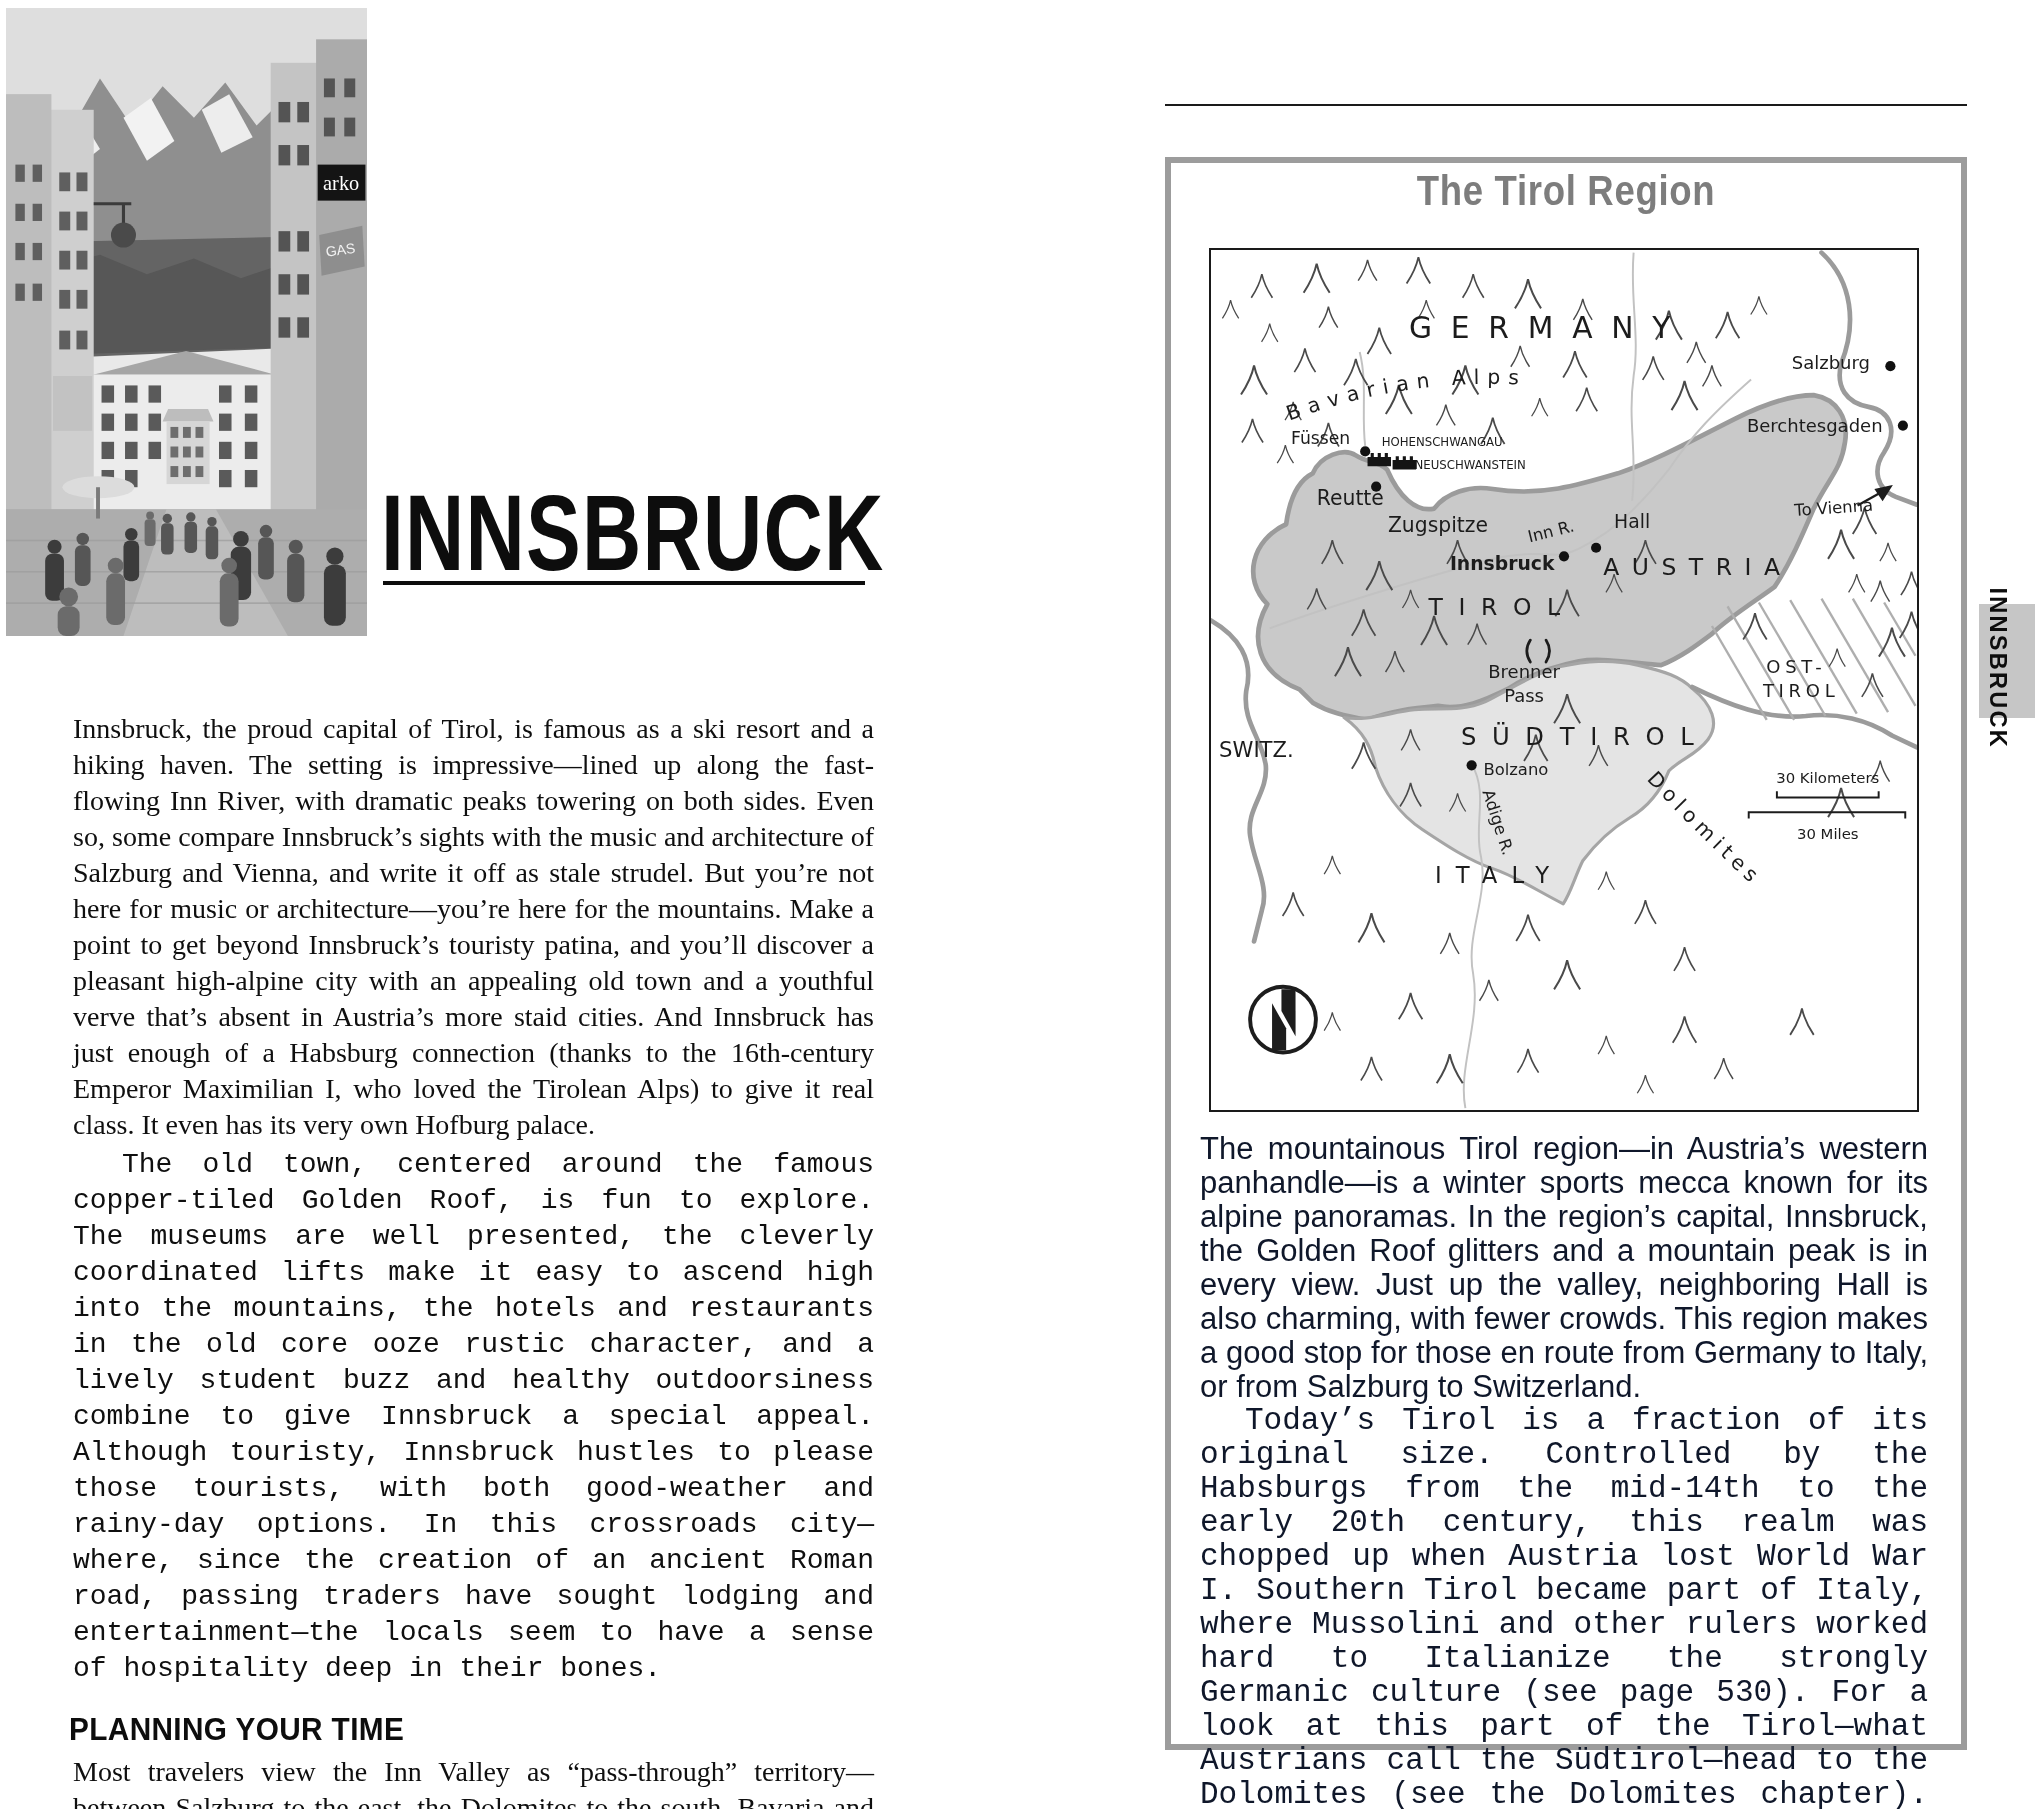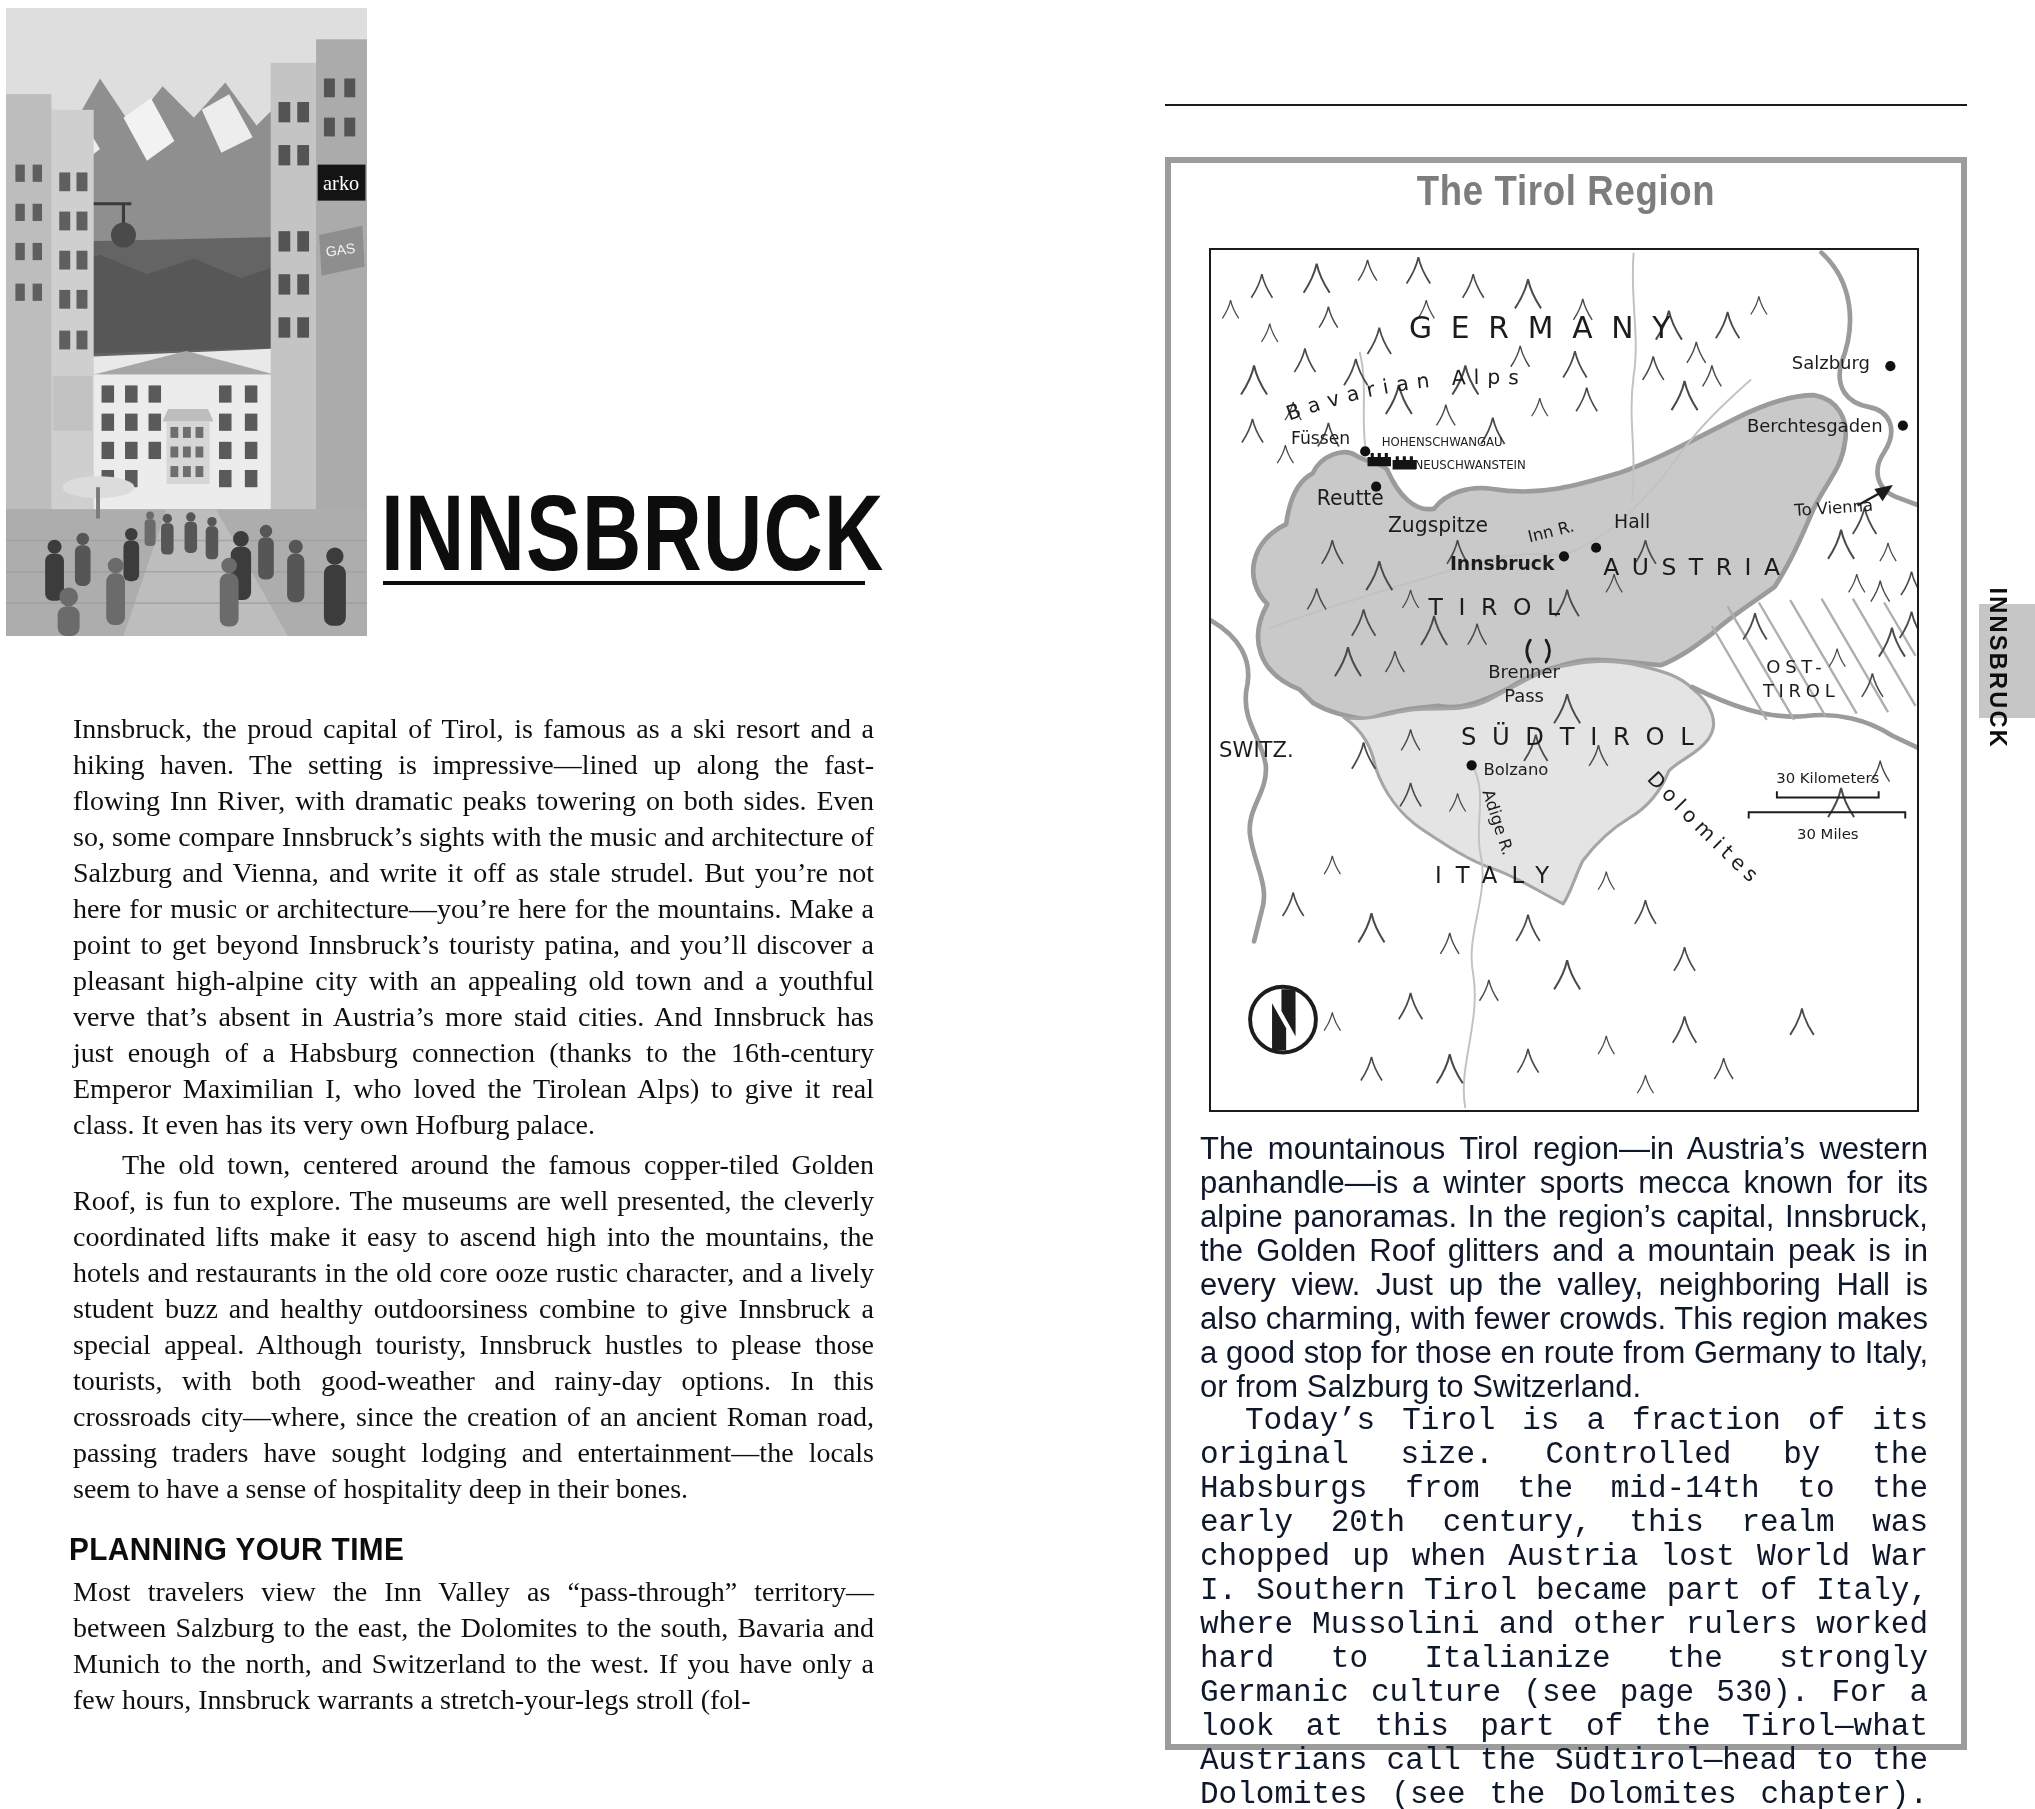--- a/index.html
+++ b/index.html
@@ -7,21 +7,21 @@
         font-family:"Liberation Sans",sans-serif;color:#111;}
   
   #photo{position:absolute;left:6.3px;top:7.8px;width:361px;height:628px;}
   #big-title{position:absolute;left:381px;top:470px;font-family:"Liberation Sans",sans-serif;
     font-weight:bold;font-size:108px;letter-spacing:1.6px;transform:scaleX(.76);transform-origin:left top;
     color:#0d0d0d;white-space:nowrap;}
   #title-rule{position:absolute;left:383px;top:581px;width:482px;height:3.9px;background:#0d0d0d;}
   #body-col{position:absolute;left:69px;top:707px;width:809px;
     font-family:"Liberation Serif",serif;font-size:28px;line-height:36px;text-align:justify;color:#0f0f0f;}
   #body-col p{margin:4px;}
-  #body-col p.indent{text-indent:49px;}
+  #body-col p.indent{text-indent:49px;font-family:Liberation Mono, monospace;}
   #planning-heading{margin-top:23.5px;margin-bottom:7.8px;font-family:"Liberation Sans",sans-serif;
     font-weight:bold;font-size:32px;letter-spacing:0.4px;transform:scaleX(.93);transform-origin:left;color:#0d0d0d;}
   
   #running-header{position:absolute;left:1165px;top:66px;width:802px;text-align:right;white-space:nowrap;}
   #running-header .chap{font-weight:bold;font-size:27px;transform:scaleX(.88);display:inline-block;transform-origin:right;}
   #running-header .pg{font-size:27px;margin-left:20.4px;transform:scaleX(.88);display:inline-block;transform-origin:right;}
   #header-rule{position:absolute;left:1165px;top:104px;width:802px;height:2.3px;background:#1a1a1a;}
   #figure-box{position:absolute;left:1165px;top:157px;width:790px;height:1581px;border:6.3px solid #9c9c9c;background:#fff;}
   #figure-title{position:absolute;left:1165px;top:166px;width:802px;text-align:center;
      font-weight:bold;font-size:43px;color:#7d7d7d;letter-spacing:0.8px;transform:scaleX(.85);transform-origin:center;}

